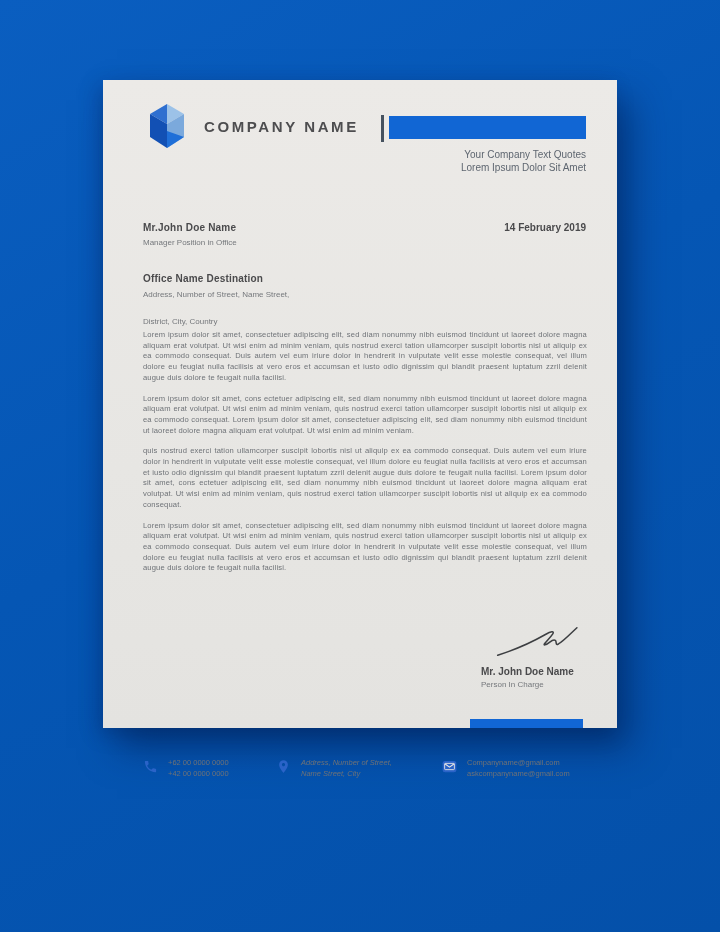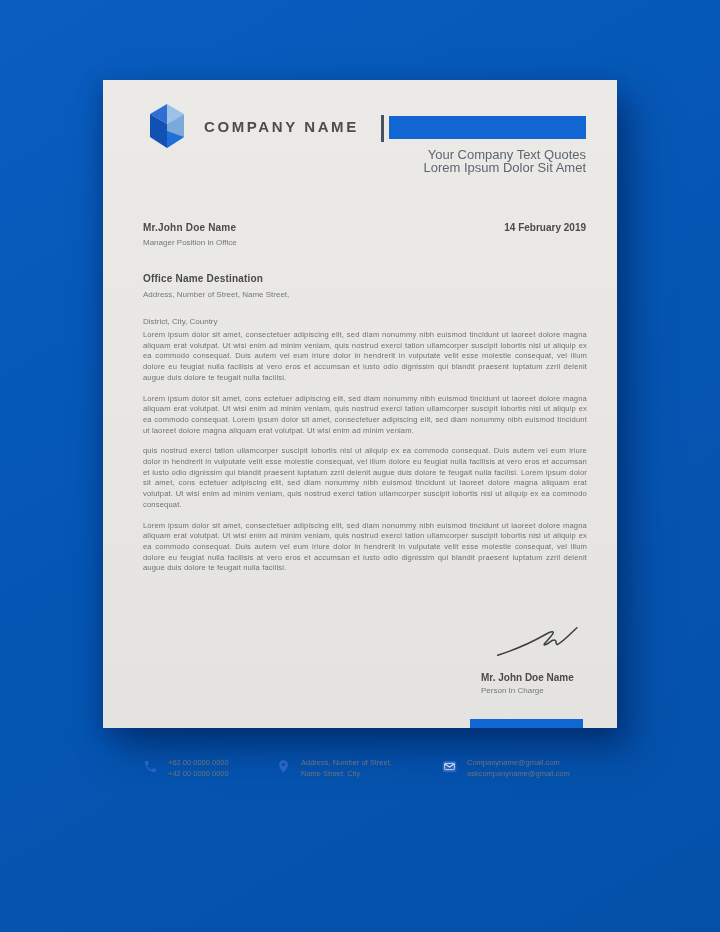--- a/index.html
+++ b/index.html
@@ -14,46 +14,46 @@
     box-shadow:14px 20px 34px rgba(2,25,75,.5), -4px 6px 18px rgba(2,25,75,.25);
   }
   
   .logo{position:absolute;left:44px;top:23px;width:40px;height:46px;}
   .company-name{
     position:absolute;left:101px;top:38px;font-size:15px;font-weight:bold;
     letter-spacing:2.6px;color:#4d4d4f;
   }
   .hdr-divider{position:absolute;left:278px;top:35px;width:2.5px;height:27px;background:#46525f;}
   .hdr-bar{position:absolute;left:286px;top:36px;width:197px;height:23px;background:#1166d4;}
-  .tagline{position:absolute;right:31px;top:68px;text-align:right;color:#5e6670;font-size:13px;line-height:13px;}
+  .tagline{position:absolute;right:31px;top:68px;text-align:right;color:#5e6670;font-size:10px;line-height:13px;}
   
   .recipient{position:absolute;left:40px;top:142px;}
   .b-name{font-size:10px;font-weight:bold;color:#4a4a4c;letter-spacing:.2px;}
   .b-sub{font-size:8px;color:#75787c;margin-top:5px;}
   .letter-date{position:absolute;right:31px;top:142px;font-size:10px;font-weight:bold;color:#4a4a4c;}
   .office{position:absolute;left:40px;top:193px;}
   .office .b-sub{line-height:11px;}
   
   .body-text{position:absolute;left:40px;top:250px;width:444px;}
   .body-text p{
     margin:0 0 10px 0;font-size:7.6px;line-height:10.7px;color:#6e7277;
     text-align:justify;letter-spacing:.15px;
   }
   
   .sig-block{position:absolute;left:378px;top:536px;width:106px;}
   .sig-svg{width:90px;height:46px;margin-left:14px;}
-  .sig-name{font-size:10px;font-weight:bold;color:#4a4a4c;margin-top:6px;}
+  .sig-name{font-size:10px;font-weight:bold;color:#4a4a4c;}
   .sig-title{font-size:8px;color:#75787c;margin-top:3px;}
   
   .footer{position:absolute;left:40px;top:678px;width:444px;display:flex;}
   .f-col{display:flex;align-items:flex-start;}
   .f-col .ficon{width:15px;height:15px;flex:0 0 15px;margin-top:1px;}
   .f-txt{margin-left:10px;font-size:7.5px;line-height:10.5px;color:#6e7277;}
   .f-col.c1{width:133px;}
-  .f-col.c2{width:166px;}
+  .f-col.c2{width:166px;font-style:italic;}
   .f-col.c3{width:145px;}
   .bottom-bar{position:absolute;left:367px;bottom:0;width:113px;height:9px;background:#1166d4;}
 </style>
 </head>
 <body>
 
 <div class="paper">
 
   <svg class="logo" viewBox="0 0 40 46" aria-hidden="true">
     <polygon points="20,1 3,11 20,21" fill="#2e6fd0"></polygon>

